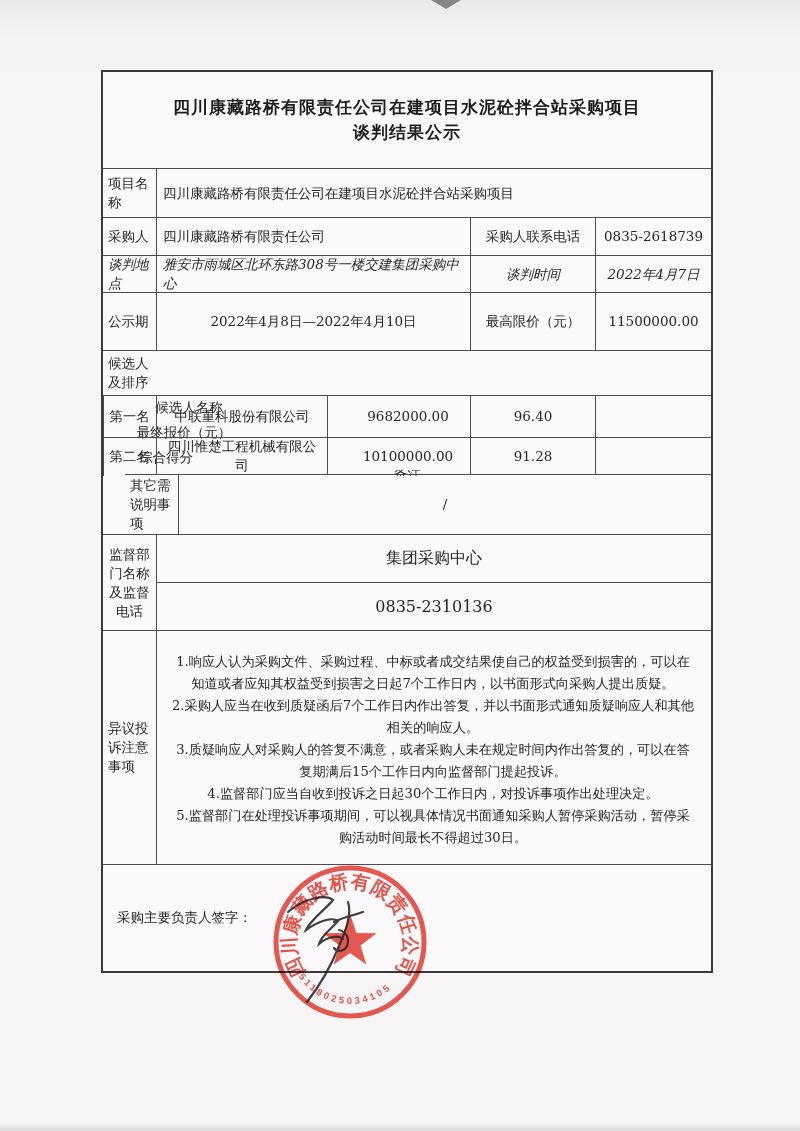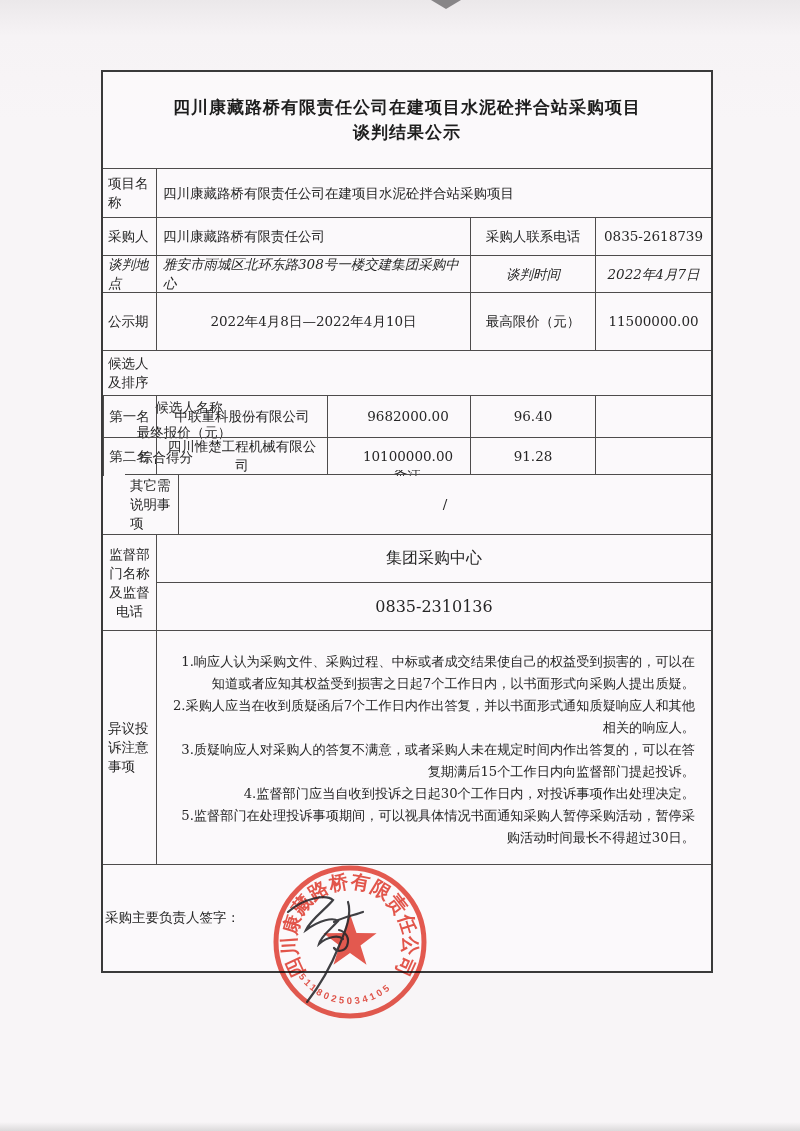--- a/index.html
+++ b/index.html
@@ -51,22 +51,22 @@
   .h-cand1{height:42px;}
   .h-cand2{height:37px;}
   .h-other{height:60px;margin-left:22px;}
   .h-superv{height:96px;}
   .h-objection{height:234px;}
   .h-sign{flex:1;}
   .superv-right{flex:1;display:flex;flex-direction:column;border-left:1px solid #4e4c4c;box-sizing:border-box;}
   .superv-half{flex:1;display:flex;align-items:center;justify-content:center;font-size:16px;}
   .superv-half.second{border-top:1px solid #4e4c4c;}
   .objection-text{display:block;padding:15px 10px 10px 8px;font-size:13.2px;line-height:22px;}
-  .objection-text p{margin:0;text-align:right;}
-  .sign-cell{flex:1;display:flex;align-items:center;padding-left:2px;font-size:13.5px;}
+  .objection-text p{margin:0;text-align:center;}
+  .sign-cell{flex:1;display:flex;align-items:center;padding-left:14px;font-size:13.5px;}
   .stamp{position:absolute;left:265px;top:857px;width:170px;height:170px;mix-blend-mode:multiply;opacity:.93;z-index:3;}
   .signature{position:absolute;left:276px;top:886px;width:110px;height:122px;z-index:4;}
 </style>
 </head>
 <body>
 
 <div class="page">
 
   <div class="cursor-artifact"></div>
 

